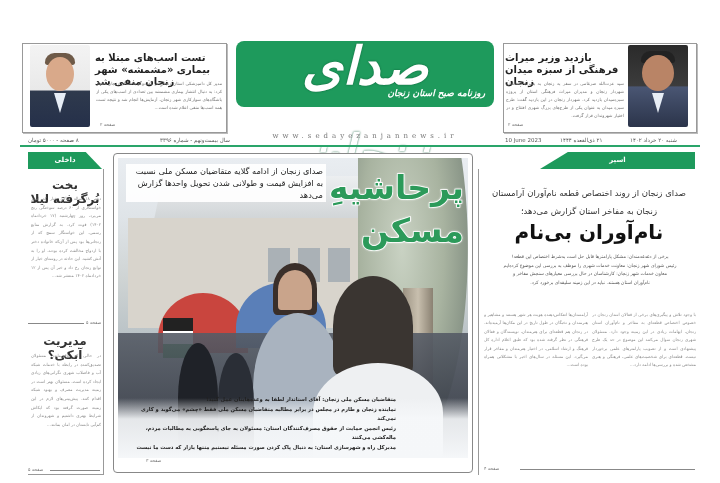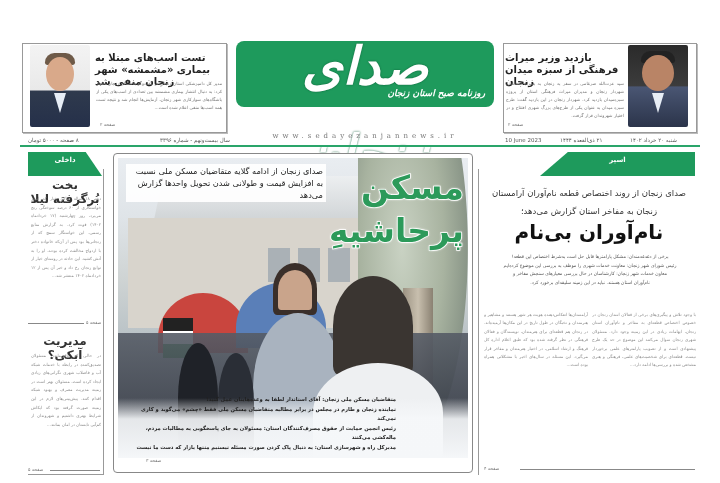--- a/index.html
+++ b/index.html
@@ -39,21 +39,21 @@
   .hair.dark { background: #222; left: 13px; top: 6px; width: 34px; }
   .collar { position: absolute; left: 24px; top: 48px; width: 12px; height: 20px; background: #e8eef6; clip-path: polygon(0 0,100% 0,50% 100%); }
   .top-headline { position: absolute; direction: rtl; text-align: left; font-weight: bold; font-size: 10px; color: #222; line-height: 12px; }
   .top-body { position: absolute; direction: rtl; text-align: justify; font-size: 4.4px; color: #777; line-height: 8px; }
   .info-line { position: absolute; top: 137px; font-size: 5.5px; color: #555; direction: rtl; white-space: nowrap; }
 
   .green-rule { position: absolute; left: 20px; width: 680px; height: 2px; background: #2aa56a; }
 
   
   .tab {
-    position: absolute; height: 24px; background: #1e9a5c; color: #fff; font-weight: bold;
+    position: absolute; height: 17px; background: #1e9a5c; color: #fff; font-weight: bold;
     font-size: 7px; line-height: 17px; text-align: center; direction: rtl;
   }
   .tab-left { left: 28px; top: 152px; width: 74px; clip-path: polygon(0 0, 78% 0, 100% 100%, 0 100%); }
   .tab-right { left: 540px; top: 152px; width: 155px; clip-path: polygon(18% 0, 100% 0, 100% 100%, 0 100%); }
 
   
   .left-col { position: absolute; left: 28px; top: 169px; width: 76px; height: 306px; border: 1px solid #999; border-top: none; border-left: none; }
   .col-heading { position: absolute; direction: rtl; text-align: center; font-weight: bold; font-size: 12px; color: #333; }
   .col-body { position: absolute; direction: rtl; text-align: justify; font-size: 4.2px; color: #888; line-height: 8.6px; }
   .page-ref { position: absolute; font-size: 4.5px; color: #777; direction: rtl; }
@@ -168,22 +168,22 @@
     <div class="person" style="left:160px; top:112px; width:34px; height:40px; background:#c9a48b;"></div>
     <div class="person" style="left:135px; top:155px; width:90px; height:150px; background:#a9b3bf;"></div>
     <div class="person" style="left:215px; top:118px; width:80px; height:100px; background:#3a3531;"></div>
     <div class="person" style="left:195px; top:205px; width:130px; height:100px; background:#eef0f2;"></div>
     <div class="person" style="left:60px; top:185px; width:40px; height:110px; background:#1f2228;"></div>
     <div class="person" style="left:100px; top:195px; width:36px; height:100px; background:#2a2e36;"></div>
     <div class="caption-fade"></div>
 
     <div class="photo-lede">صدای زنجان از ادامه گلایه متقاضیان مسکن ملی نسبت به افزایش قیمت و طولانی شدن تحویل واحدها گزارش می‌دهد</div>
     <div class="big-title">
+      <div>پرحاشیهِ</div>
       <div>مسکن</div>
-      <div>پرحاشیهِ</div>
     </div>
     <div class="photo-caption">
       <div class="first">متقاضیان مسکن ملی زنجان: آقای استاندار لطفا به وعده‌هایتان عمل کنید!</div>
       <div class="first">نماینده زنجان و طارم در مجلس در برابر مطالبه متقاضیان مسکن ملی فقط «چشم» می‌گوید و کاری نمی‌کند</div>
       <div class="first">رئیس انجمن حمایت از حقوق مصرف‌کنندگان استان: مسئولان به جای پاسخگویی به مطالبات مردم، ماله‌کشی می‌کنند</div>
       <div class="first">مدیرکل راه و شهرسازی استان: به دنبال پاک کردن صورت مسئله نیستیم منتها بازار که دست ما نیست</div>
     </div>
   </div>
   <div class="page-ref feature-pageref">صفحه ۳</div>
 </div>

